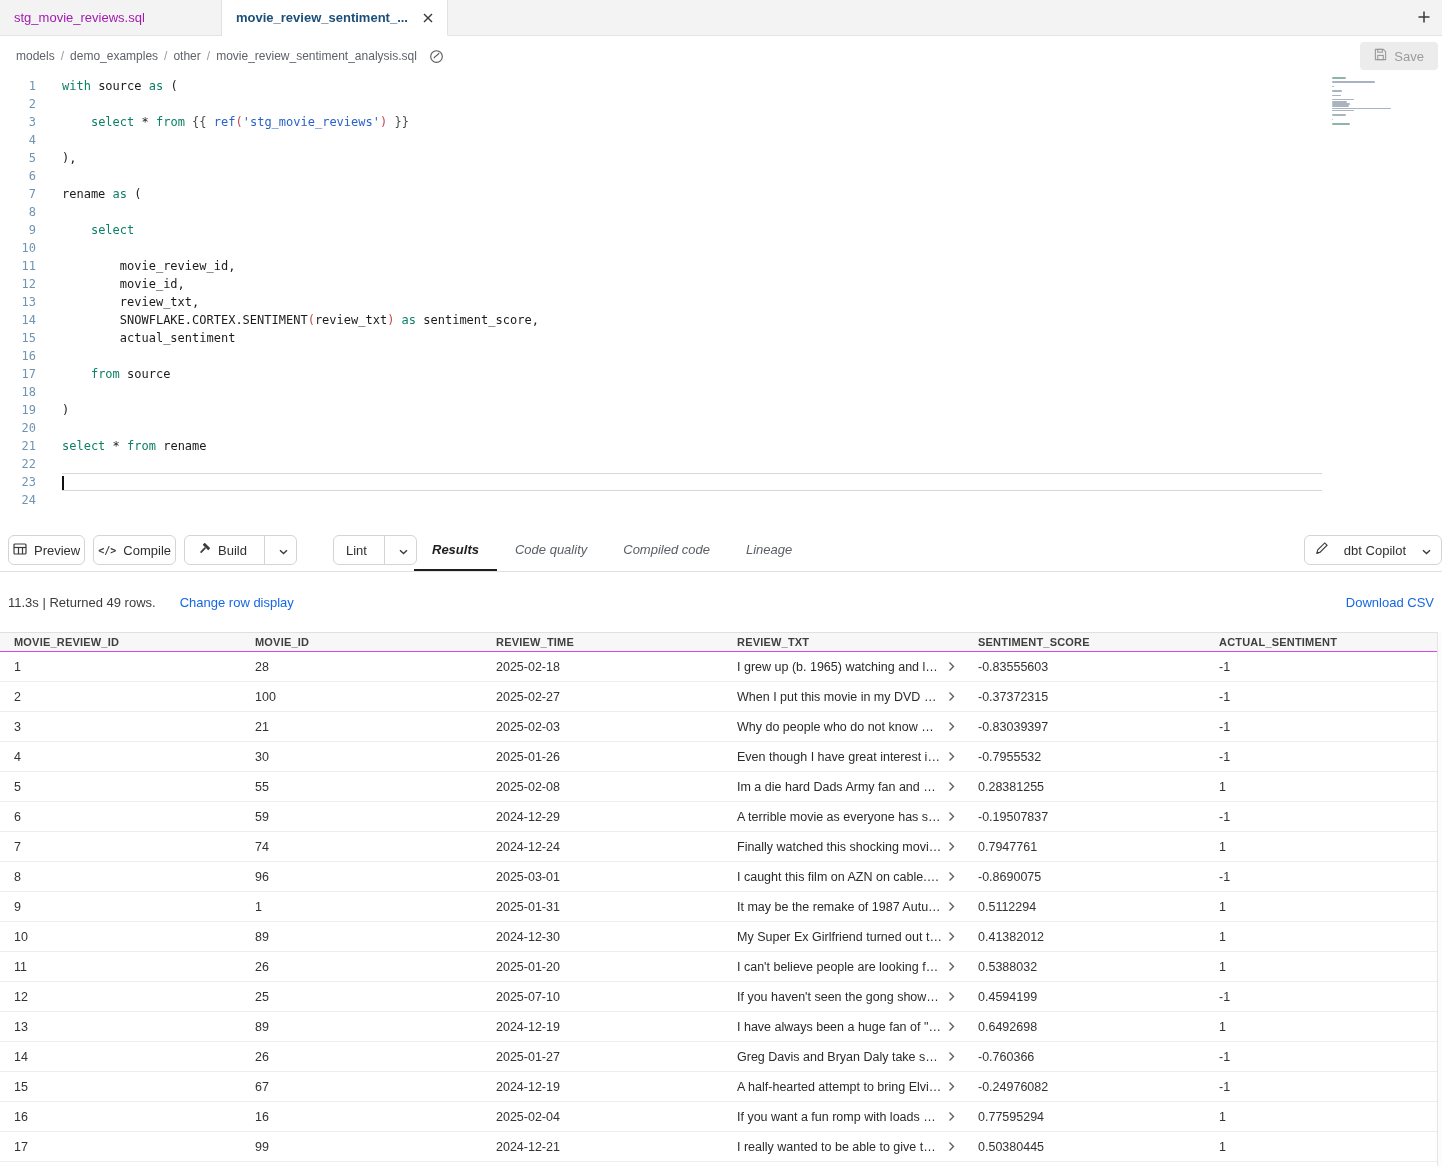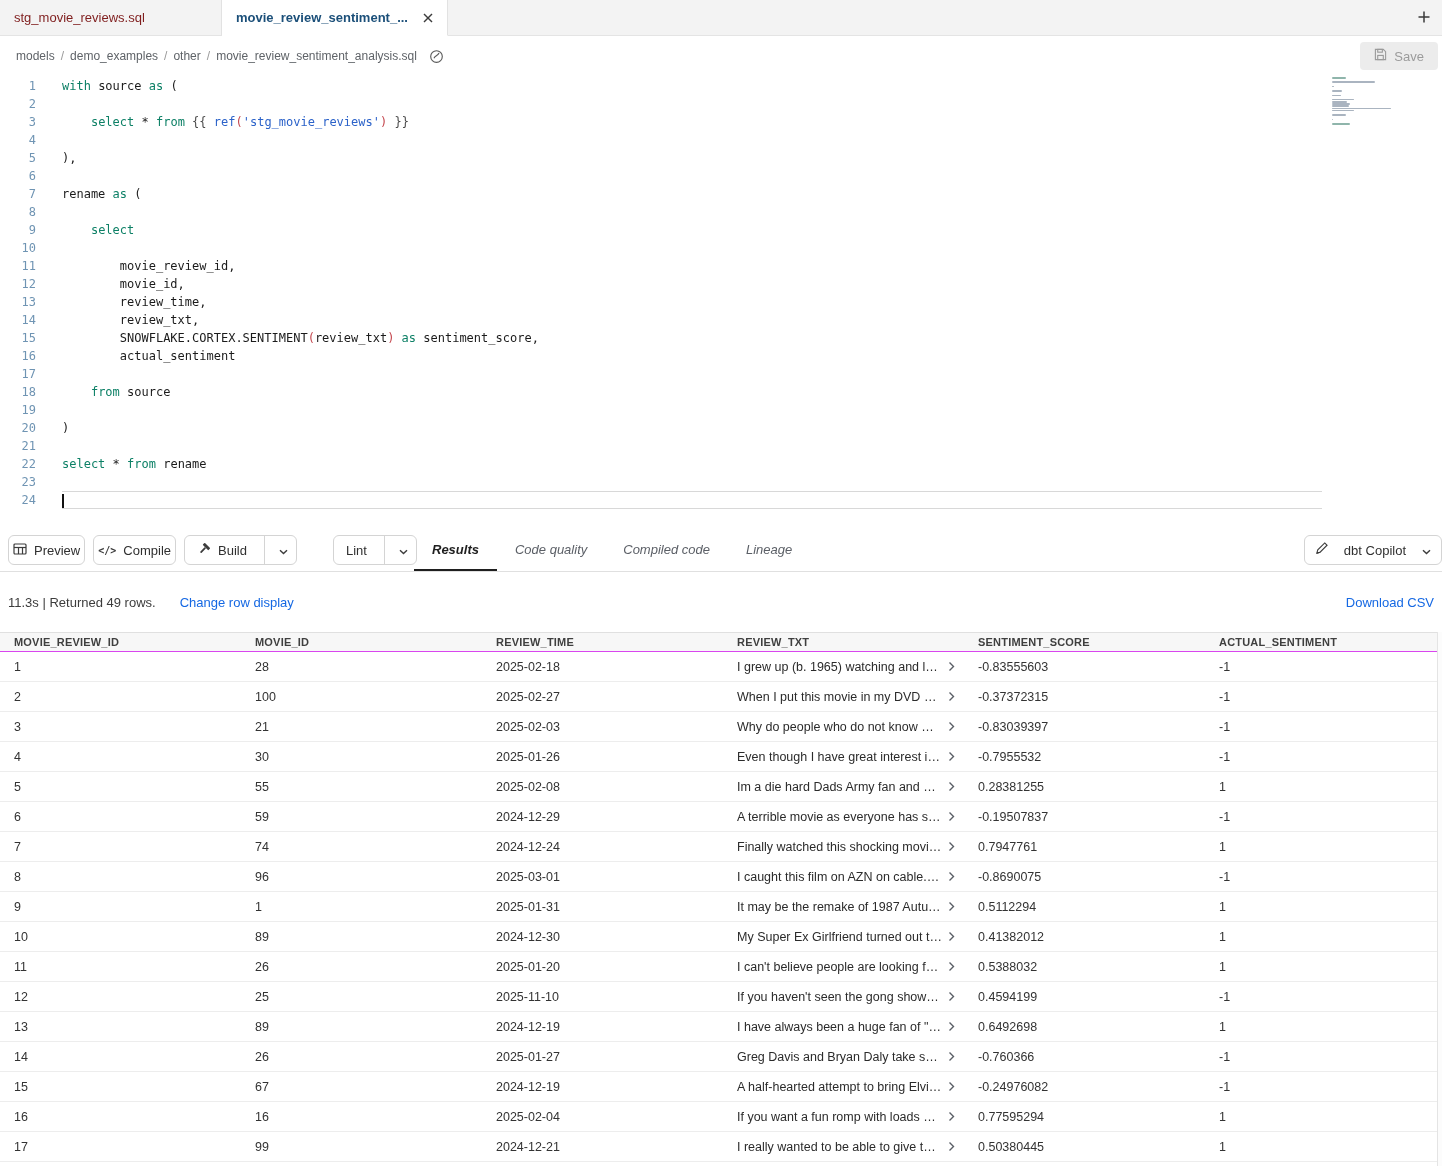--- a/index.html
+++ b/index.html
@@ -6,21 +6,21 @@
   html,body { width:1442px; height:1166px; overflow:hidden; background:#fff;
     font-family:"Liberation Sans", sans-serif; color:#303030; }
   body { position:relative; }
 
   
   .tabbar { position:absolute; top:0; left:0; right:0; height:36px;
     background:var(--tab-bar-bg); border-bottom:1px solid var(--border-light);
     display:flex; align-items:stretch; z-index:3; }
   #tabs { display:flex; }
   .tab { width:222px; display:flex; align-items:center; padding:0 14px;
-    border-right:1px solid #e2e2e2; font-size:13px; color:#7f1d1d; cursor:pointer;
+    border-right:1px solid #e2e2e2; font-size:13px; color:#a21caf; cursor:pointer;
     white-space:nowrap; overflow:hidden; }
   .tab.active { width:226px; background:#fff; height:36px; border-bottom:1px solid #fff;
     color:var(--active-tab-text); font-weight:600; }
   .tab-label { overflow:hidden; text-overflow:ellipsis; white-space:nowrap; }
   .tab-close { margin-left:auto; padding-left:10px; display:flex; align-items:center; }
   .newtab { position:absolute; right:0; top:0; width:36px; height:36px; border:none;
     background:transparent; display:flex; align-items:center; justify-content:center; cursor:pointer; }
 
   
   .crumbbar { position:absolute; top:36px; left:0; right:0; height:40px; background:#fff;
@@ -182,21 +182,20 @@
       <div class="cl"><span class="tok-tx">    </span><span class="tok-kw">select</span><span class="tok-tx"> * </span><span class="tok-kw">from</span><span class="tok-tx"> </span><span class="tok-jj">{{ </span><span class="tok-fn">ref</span><span class="tok-pr">(</span><span class="tok-st">'stg_movie_reviews'</span><span class="tok-pr">)</span><span class="tok-jj"> }}</span></div>
       <div class="cl"></div>
       <div class="cl"><span class="tok-tx">),</span></div>
       <div class="cl"></div>
       <div class="cl"><span class="tok-tx">rename </span><span class="tok-kw">as</span><span class="tok-tx"> (</span></div>
       <div class="cl"></div>
       <div class="cl"><span class="tok-tx">    </span><span class="tok-kw">select</span></div>
       <div class="cl"></div>
       <div class="cl"><span class="tok-tx">        movie_review_id,</span></div>
       <div class="cl"><span class="tok-tx">        movie_id,</span></div>
-      <div class="cl"><span class="tok-tx">        review_time,</span></div>
       <div class="cl"><span class="tok-tx">        review_txt,</span></div>
       <div class="cl"><span class="tok-tx">        SNOWFLAKE.CORTEX.SENTIMENT</span><span class="tok-pr">(</span><span class="tok-tx">review_txt</span><span class="tok-pr">)</span><span class="tok-tx"> </span><span class="tok-kw">as</span><span class="tok-tx"> sentiment_score,</span></div>
       <div class="cl"><span class="tok-tx">        actual_sentiment</span></div>
       <div class="cl"></div>
       <div class="cl"><span class="tok-tx">    </span><span class="tok-kw">from</span><span class="tok-tx"> source</span></div>
       <div class="cl"></div>
       <div class="cl"><span class="tok-tx">)</span></div>
       <div class="cl"></div>
       <div class="cl"><span class="tok-kw">select</span><span class="tok-tx"> * </span><span class="tok-kw">from</span><span class="tok-tx"> rename</span></div>
       <div class="cl"></div>
@@ -483,21 +482,21 @@
               <path d="M1.5 1.5L5.5 5.5L1.5 9.5"></path>
             </svg>
           </span>
         </div>
         <div class="td">0.5388032</div>
         <div class="td">1</div>
       </div>
       <div class="tr">
         <div class="td">12</div>
         <div class="td">25</div>
-        <div class="td">2025-11-10</div>
+        <div class="td">2025-07-10</div>
         <div class="td td-review">
           <span class="review-txt">If you haven't seen the gong show TV s…</span>
           <span class="expander">
             <svg width="7" height="11" viewBox="0 0 7 11" fill="none" stroke="#5a5f66" stroke-width="1.4">
               <path d="M1.5 1.5L5.5 5.5L1.5 9.5"></path>
             </svg>
           </span>
         </div>
         <div class="td">0.4594199</div>
         <div class="td">-1</div>

